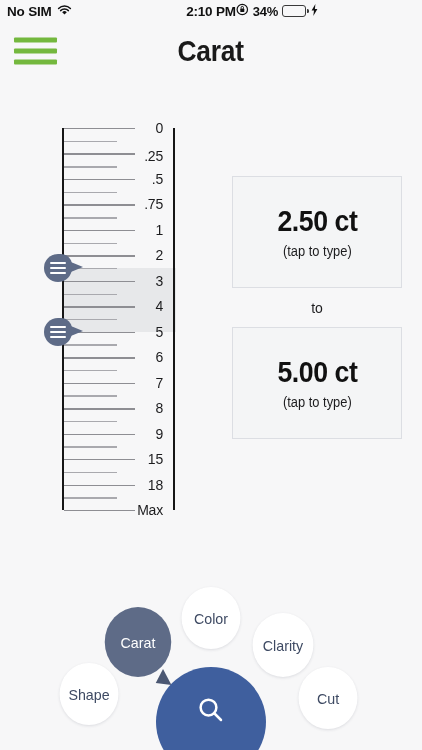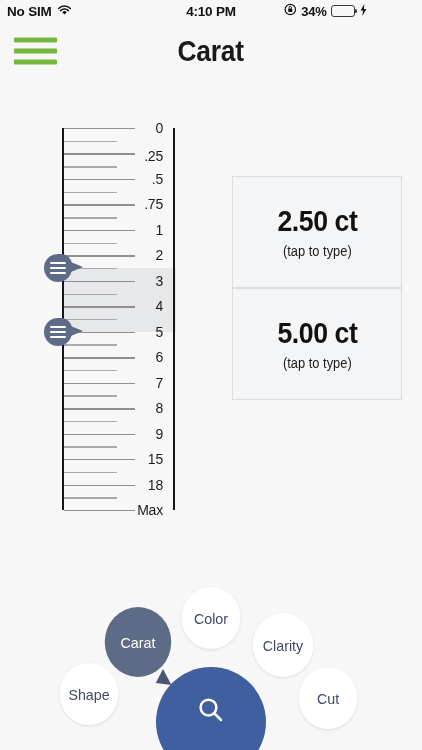--- a/index.html
+++ b/index.html
@@ -37,21 +37,21 @@
     flex: 0 0 auto;
     display: flex;
     justify-content: center;
     font-size: 13.5px;
     font-weight: bold;
   }
   .status-right {
     flex: 1;
     display: flex;
     align-items: center;
-    justify-content: center;
+    justify-content: flex-start;
     gap: 4px;
   }
   .wifi-icon { display: block; }
   .lock-rotate-icon { display: block; }
   .battery-pct { font-size: 13px; font-weight: bold; }
   .battery-shell {
     width: 24px;
     height: 12px;
     border: 1.3px solid #3a3a3a;
     border-radius: 3px;
@@ -315,21 +315,21 @@
     <span>No SIM</span>
     <span class="wifi-icon">
       <svg width="15" height="11" viewBox="0 0 15 11">
         <path d="M7.5 9.6 L5.2 7.2 a3.3 3.3 0 0 1 4.6 0 Z" fill="#111"></path>
         <path d="M3.6 5.6 a5.6 5.6 0 0 1 7.8 0" stroke="#111" stroke-width="1.5" fill="none" stroke-linecap="round"></path>
         <path d="M1.6 3.5 a8.5 8.5 0 0 1 11.8 0" stroke="#111" stroke-width="1.5" fill="none" stroke-linecap="round"></path>
       </svg>
     </span>
   </div>
   <div class="status-center">
-    <span>4:10 PM</span>
+    <span>2:10 PM</span>
   </div>
   <div class="status-right">
     <span class="lock-rotate-icon">
       <svg width="13" height="13" viewBox="0 0 13 13">
         <circle cx="6.3" cy="6.5" r="5.2" stroke="#111" stroke-width="1.2" fill="none"></circle>
         <rect x="4.3" y="5.6" width="4" height="3.4" rx="0.6" fill="#111"></rect>
         <path d="M5.1 5.6 v-1 a1.2 1.2 0 0 1 2.4 0 v1" stroke="#111" stroke-width="1" fill="none"></path>
       </svg>
     </span>
     <span class="battery-pct">34%</span>
@@ -427,20 +427,21 @@
         <i></i>
       </div>
   </div>
 </div>
 
 <div class="values">
   <div class="value-box">
     <div class="value-num">2.50 ct</div>
     <div class="value-hint">(tap to type)</div>
   </div>
+  <div class="to-label">to</div>
   <div class="value-box">
     <div class="value-num">5.00 ct</div>
     <div class="value-hint">(tap to type)</div>
   </div>
 </div>
 
 <div class="bubbles" id="bubbles">
   <div class="bubble" style="width: 62px; height: 62px; left: 58px; top: 88px;">Shape</div>
     <div class="bubble active" style="width: 70px; height: 70px; left: 103px; top: 32px;">Carat</div>
     <div class="bubble" style="width: 62px; height: 62px; left: 180px; top: 12px;">Color</div>

